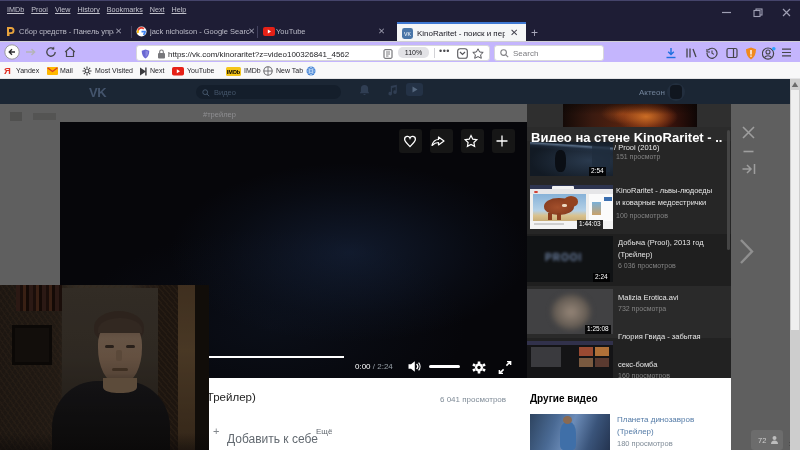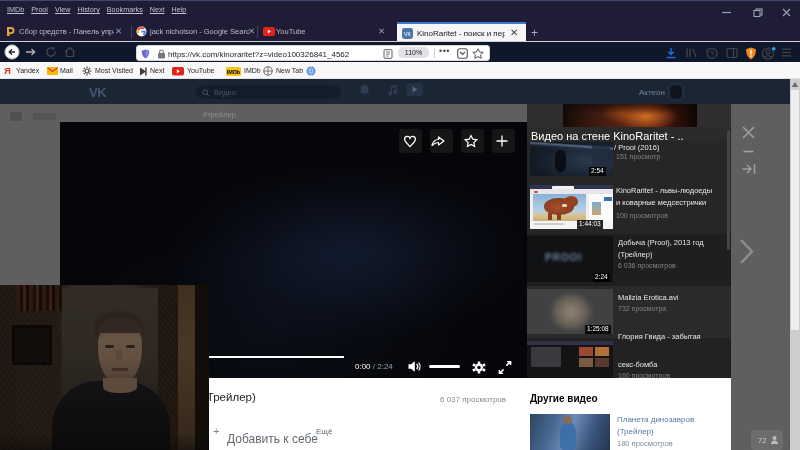--- a/index.html
+++ b/index.html
@@ -11,21 +11,21 @@
 #menu{left:7px;top:5px;color:#c2c2cc;font-size:7.2px}
 #menu span{margin-right:7px;text-decoration:underline}
 #winbtn{right:6px;top:6px;color:#9f9fb4;width:80px;height:12px}
 #tabbar{left:0;top:22px;width:800px;height:20px;background:#1e1d35}
 .tab{position:absolute;top:0;height:19px;color:#bcbcc8;font-size:7.5px}
 .tab .ttl{position:absolute;top:5px;white-space:nowrap;overflow:hidden}
 .tab .tx{position:absolute;top:4px;font-size:8.5px;color:#9b9bad}
 .tsep{position:absolute;top:4px;width:1px;height:12px;background:#43425e}
 #activetab{left:397px;top:22px;width:129px;height:20px;background:#f5f6f7;border-top:2px solid #3f78d2}
 #divline{left:0;top:41px;width:800px;height:1px;background:#cfcfd3}
-#toolbar{left:0;top:42px;width:800px;height:20px;background:#0f172a}
+#toolbar{left:0;top:42px;width:800px;height:20px;background:#c4b5fd}
 #urlbar{left:136px;top:2.5px;width:354px;height:16px;background:#fff;border:1px solid #d7d7db;border-radius:3px}
 #searchbox{left:494px;top:2.5px;width:110px;height:16px;background:#fff;border:1px solid #d7d7db;border-radius:3px}
 #bookmarks{left:0;top:62px;width:800px;height:17px;background:#f8f8f9;border-bottom:1px solid #e4e4e6;font-size:7px;color:#26262c}
 #bookmarks b{font-weight:normal;position:absolute;top:5px}
 
 #vkhead{left:0;top:79px;width:790px;height:25px;background:#1b2634}
 #vklogo{left:89px;top:85px;color:#44546c;font-weight:bold;font-size:13px;letter-spacing:-0.5px}
 #vksearch{left:196px;top:85px;width:145px;height:14px;background:#141e2b;border-radius:7px;color:#44556a;font-size:7.5px}
 
 #overlay{left:0;top:104px;width:790px;height:346px;background:#5f5f5f}
@@ -132,20 +132,27 @@
    <div class="ab" style="left:261px;top:1.5px;width:31px;height:11px;background:#e2e2e6;border-radius:5px;font-size:7px;color:#1b1b1f;text-align:center;line-height:11px">110%</div>
    <div class="ab" style="left:297px;top:2px;width:1px;height:10px;background:#d2d2d6"></div>
    <div class="ab" style="left:302px;top:0px;font-size:9px;color:#4c4c50;letter-spacing:0.5px">•••</div>
    <svg class="ab" style="left:320px;top:2.5px" width="11" height="11" viewBox="0 0 11 11">
         <rect x="0.7" y="0.7" width="9.6" height="9.6" rx="2.4" fill="none" stroke="#55555a" stroke-width="1.1"></rect>
         <path d="M3 4 L5.5 6.5 L8 4" fill="none" stroke="#55555a" stroke-width="1.2"></path>
       </svg>
    <svg class="ab" style="left:335px;top:2.5px" width="12" height="11" viewBox="0 0 12 11">
         <path d="M6 0.8 L7.6 4 L11.2 4.4 L8.6 6.8 L9.3 10.3 L6 8.6 L2.7 10.3 L3.4 6.8 L0.8 4.4 L4.4 4 Z" fill="none" stroke="#55555a" stroke-width="1"></path>
       </svg>
+ </div>
+ <div class="ab" id="searchbox">
+   <svg class="ab" style="left:5px;top:3.5px" width="9" height="9" viewBox="0 0 9 9">
+        <circle cx="3.6" cy="3.6" r="2.8" fill="none" stroke="#818185" stroke-width="1.1"></circle>
+        <line x1="5.8" y1="5.8" x2="8.2" y2="8.2" stroke="#818185" stroke-width="1.1"></line>
+      </svg>
+   <div class="t" style="left:18px;top:3.5px;font-size:8px;color:#7b7b7f">Search</div>
  </div>
  <svg class="ab" style="left:665px;top:5px" width="12" height="12" viewBox="0 0 12 12">
       <path d="M6 1 V7 M3.2 4.8 L6 7.6 L8.8 4.8" fill="none" stroke="#1e6fe0" stroke-width="1.4"></path>
       <path d="M1.5 10.5 h9" stroke="#1e6fe0" stroke-width="1.4"></path>
     </svg>
  <svg class="ab" style="left:685px;top:5px" width="13" height="12" viewBox="0 0 13 12">
       <path d="M2 1.5 V10.5 M5 1.5 V10.5 M8 2 L11 10" fill="none" stroke="#45454a" stroke-width="1.3"></path>
     </svg>
  <svg class="ab" style="left:706px;top:5px" width="12" height="12" viewBox="0 0 12 12">
       <path d="M2.2 3 A5 5 0 1 1 1 6" fill="none" stroke="#45454a" stroke-width="1.2"></path>
@@ -269,21 +276,21 @@
       <path d="M7 0.4 V3 M7 10 V12.6 M0.9 3.3 L3.2 4.6 M10.8 8.4 L13.1 9.7 M0.9 9.7 L3.2 8.4 M10.8 4.6 L13.1 3.3"></path>
     </g>
     <circle cx="7" cy="6.5" r="1.7" fill="#0a0a0a"></circle>
   </svg>
 <svg class="ab" style="left:498px;top:361px" width="14" height="13" viewBox="0 0 14 13">
     <path d="M8.4 4.6 L12.6 0.4 M9 0.4 h3.6 v3.6 M5.6 8.4 L1.4 12.6 M1.4 9 v3.6 h3.6" fill="none" stroke="#fff" stroke-width="1.5"></path>
   </svg>
 
 <div class="ab" id="sidebar">
  <div class="ab" style="left:0;top:0;width:204px;height:14px;background:#2b2b2b"></div>
- <div class="ab t" style="left:4px;top:2.5px;font-size:11px;font-weight:normal;color:#fff">Видео на стене KinoRaritet - ..</div>
+ <div class="ab t" style="left:4px;top:2.5px;font-size:13px;font-weight:bold;color:#fff">Видео на стене KinoRaritet - ..</div>
 
  <div class="thumb" style="top:15px;height:34px;background:
    linear-gradient(184deg, rgba(0,0,0,0) 12%, rgba(135,165,200,.55) 16%, rgba(45,65,95,.25) 22%, rgba(0,0,0,0) 30%),
    radial-gradient(70px 26px at 72% 55%, #2a3a4e, rgba(0,0,0,0) 85%),#121a24">
    <div class="ab" style="left:25px;top:8px;width:11px;height:22px;background:#0a0e14;border-radius:40%"></div>
    <div class="ab" style="left:62px;top:4px;width:18px;height:26px;background:#1f2d3d;opacity:.8"></div>
  </div>
  <div class="dur" style="left:62px;top:40px">2:54</div>
  <div class="sit" style="left:87px;top:16px">/ Prooi (2016)</div>
  <div class="siv" style="left:89px;top:26px">151 просмотр</div>
@@ -337,21 +344,21 @@
    <div class="ab" style="left:68px;top:17px;width:14px;height:9px;background:#5a3a30"></div>
  </div>
  <div class="sit" style="left:91px;top:205px">Глория Гвида - забытая</div>
  <div class="sit" style="left:91px;top:233px">секс-бомба</div>
  <div class="siv" style="left:91px;top:245px">160 просмотров</div>
  <div class="ab" style="left:200px;top:3px;width:3px;height:120px;background:#454545;border-radius:2px"></div>
 </div>
 
 <div class="ab" id="whitebox">
  <div class="t" style="left:143px;top:13px;font-size:11.5px;color:#222">(Трейлер)</div>
- <div class="t" style="left:380px;top:17px;font-size:8px;color:#7f8b97">6 037 просмотров</div>
+ <div class="t" style="left:380px;top:17px;font-size:8px;color:#7f8b97">6 041 просмотров</div>
  <div class="t" style="left:153px;top:47px;font-size:11px;color:#82878c">+</div>
  <div class="t" style="left:167px;top:54px;font-size:12px;color:#626970">Добавить к себе</div>
  <div class="t" style="left:256px;top:49px;font-size:8px;color:#626970">Ещё</div>
  <div class="t" style="left:470px;top:15px;font-size:10px;font-weight:bold;color:#000">Другие видео</div>
  <div class="ab" style="left:470px;top:36px;width:80px;height:36px;background:linear-gradient(110deg,#2e4460 0%,#4a6a94 30%,#6c8cb8 50%,#3a547a 75%,#243450 100%)">
    <div class="ab" style="left:30px;top:8px;width:16px;height:28px;background:#3f6fa8;border-radius:40% 40% 20% 20%"></div>
    <div class="ab" style="left:33px;top:2px;width:9px;height:8px;background:#8a6a52;border-radius:50%"></div>
  </div>
  <div class="t" style="left:557px;top:37px;font-size:8px;color:#537aa6">Планета динозавров</div>
  <div class="t" style="left:557px;top:49px;font-size:8px;color:#537aa6">(Трейлер)</div>

